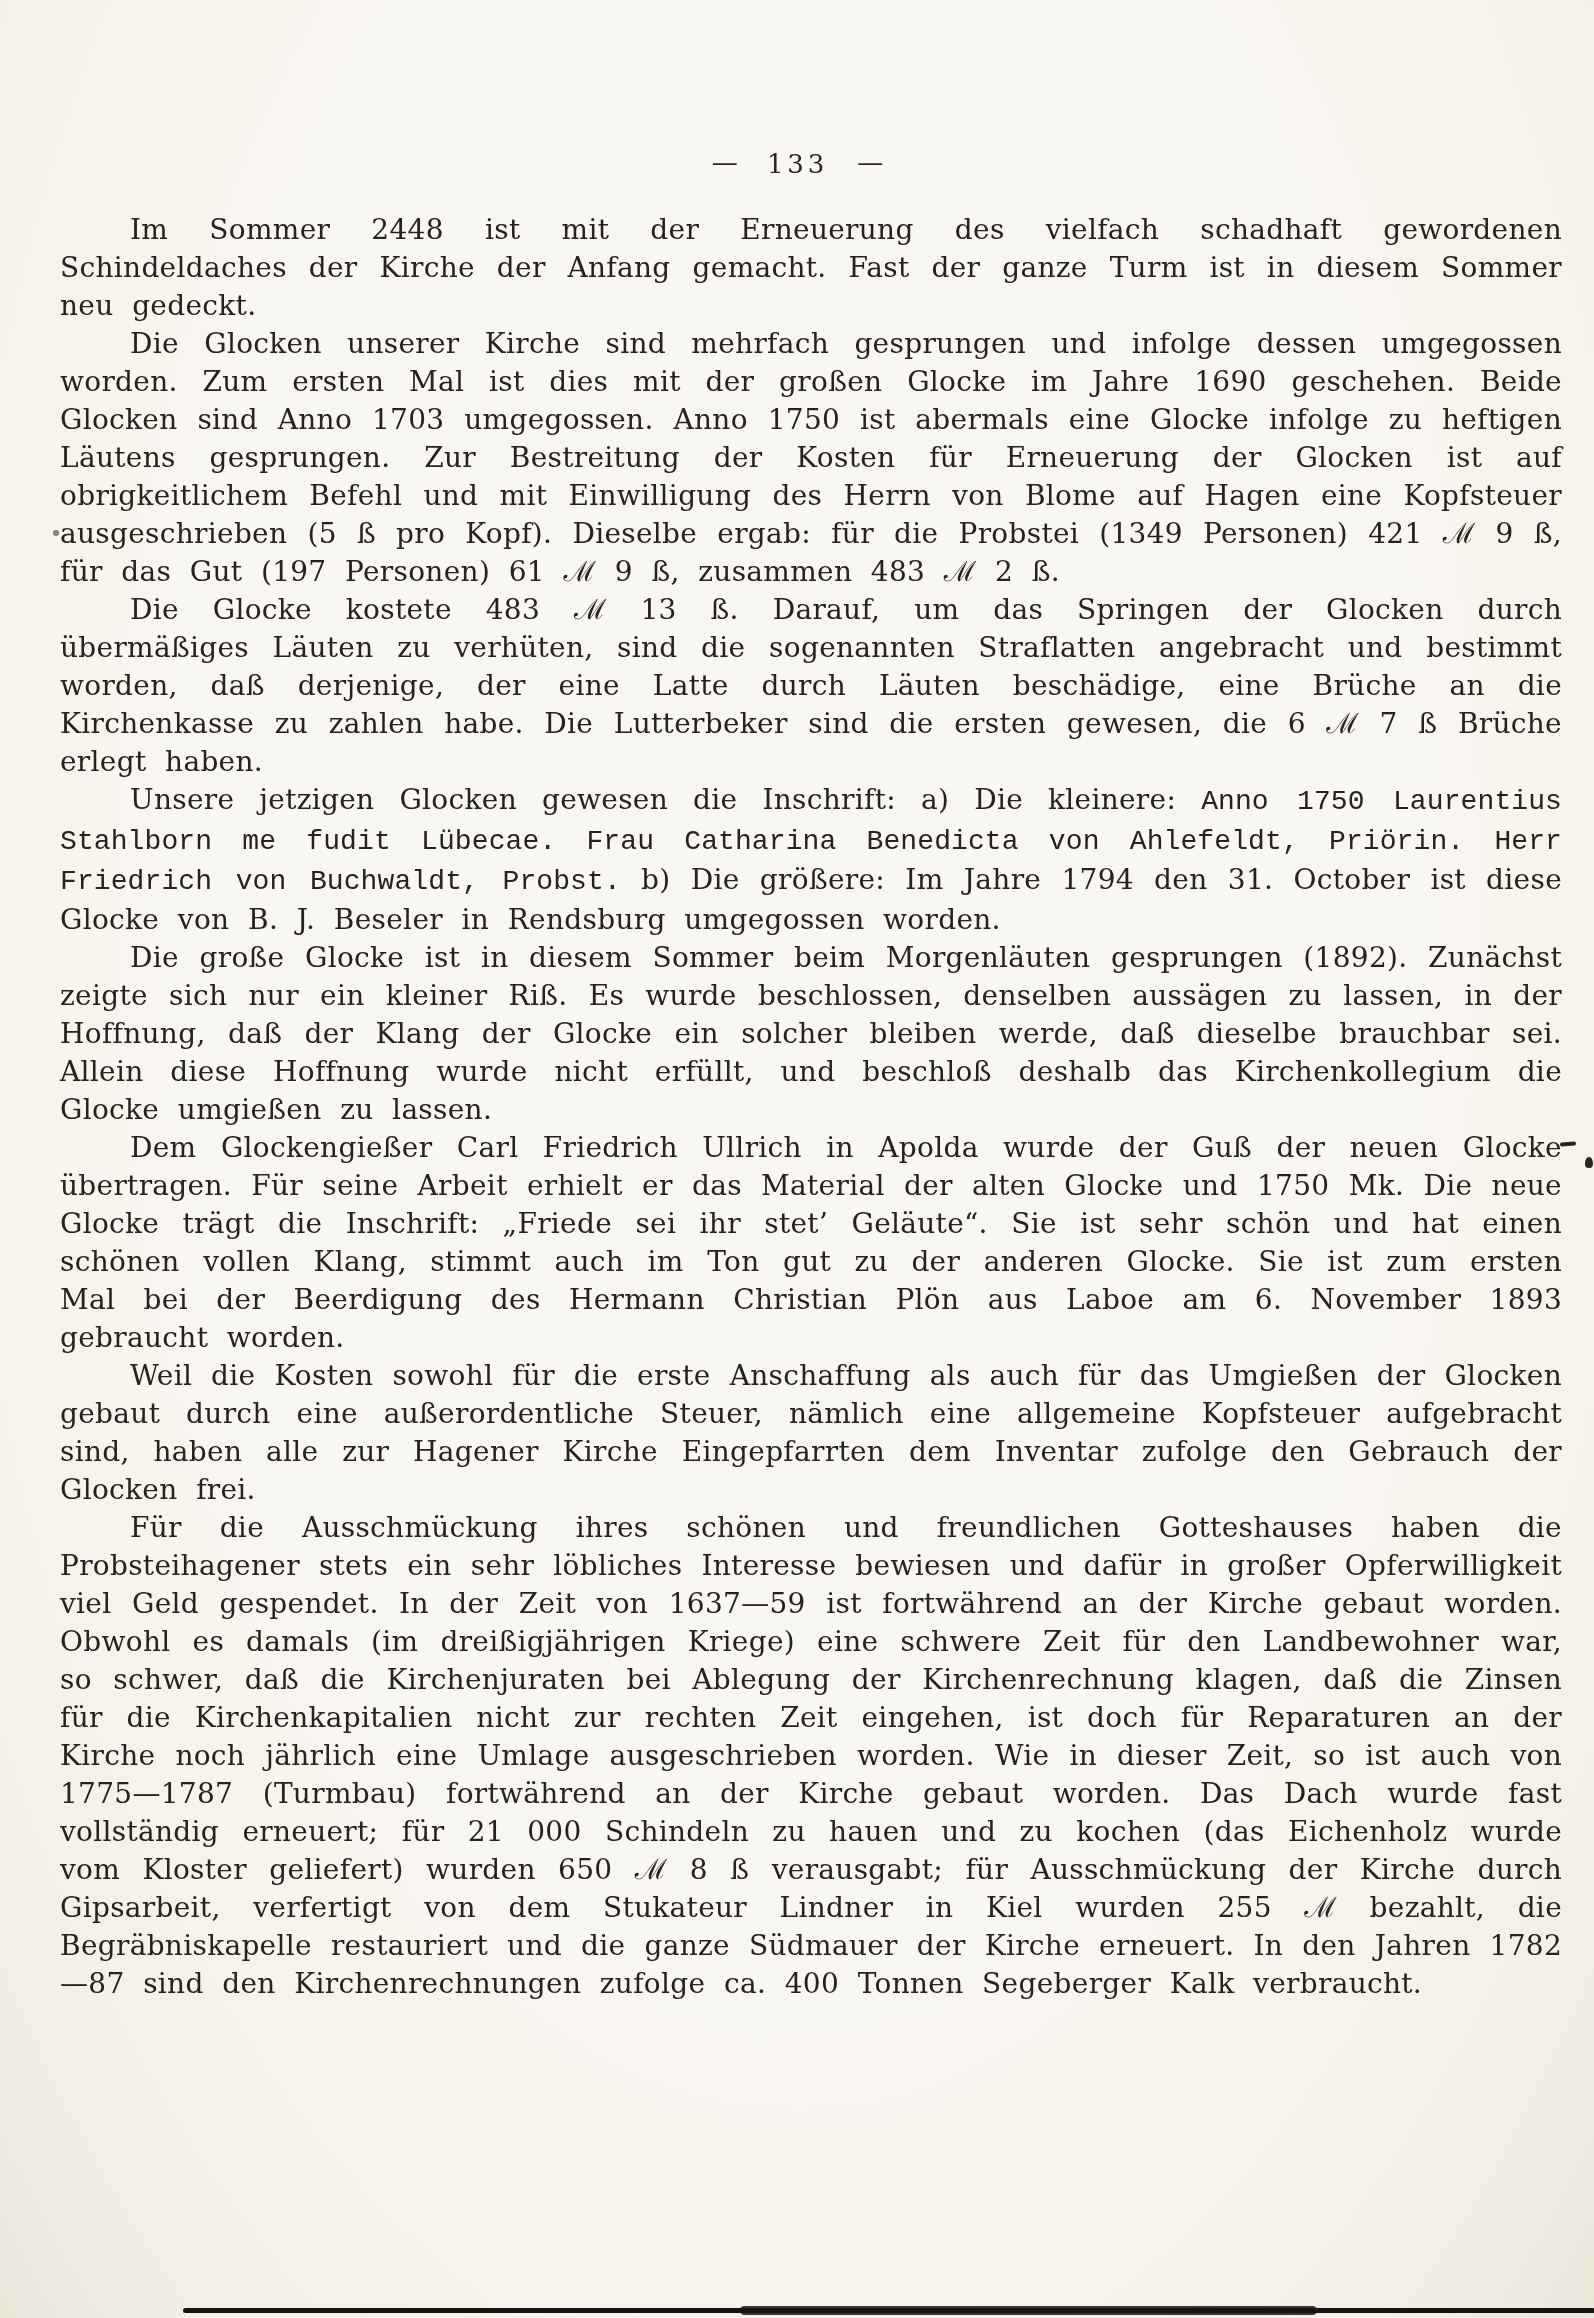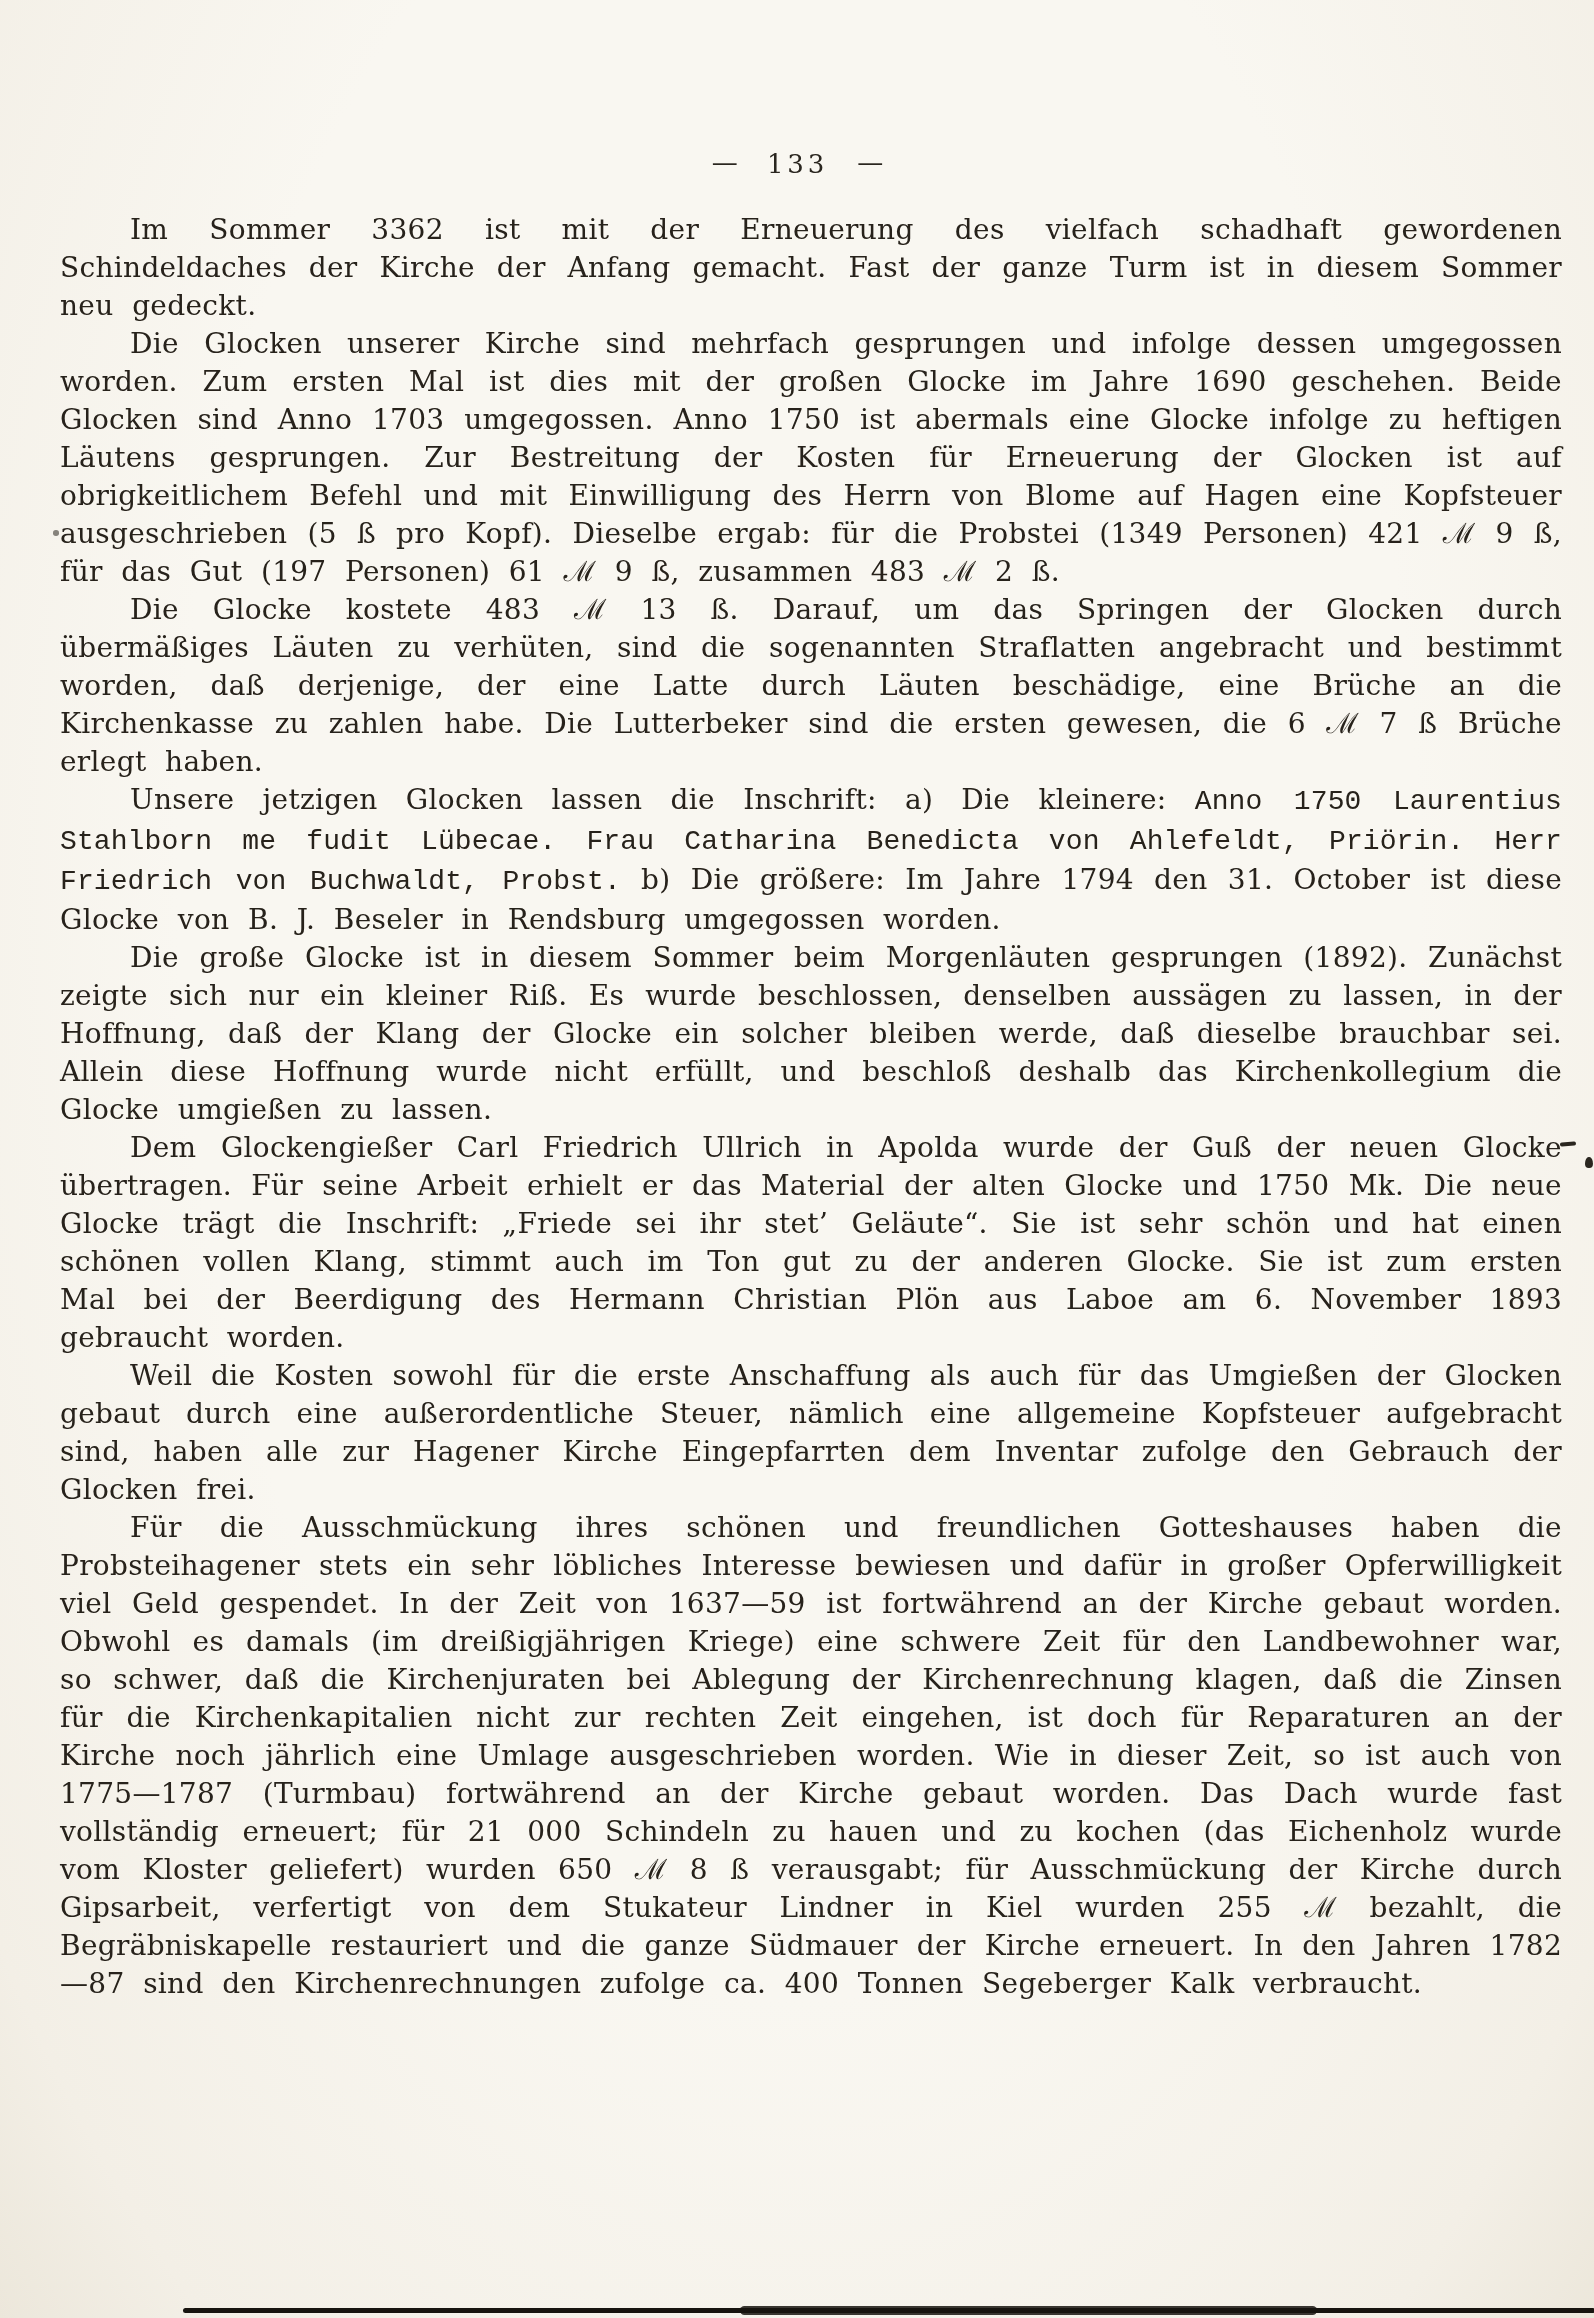--- a/index.html
+++ b/index.html
@@ -107,25 +107,25 @@
 
 <div class="page">
 
   <div class="page-number">
     <span class="dash">—</span>
     <span class="num">133</span>
     <span class="dash">—</span>
   </div>
 
   <div class="text-block">
-    <p>Im Sommer 3362 ist mit der Erneuerung des vielfach schadhaft gewordenen Schindeldaches der Kirche der Anfang gemacht. Fast der ganze Turm ist in diesem Sommer neu gedeckt.</p>
+    <p>Im Sommer 2448 ist mit der Erneuerung des vielfach schadhaft gewordenen Schindeldaches der Kirche der Anfang gemacht. Fast der ganze Turm ist in diesem Sommer neu gedeckt.</p>
     <p>Die Glocken unserer Kirche sind mehrfach gesprungen und infolge dessen umgegossen worden. Zum ersten Mal ist dies mit der großen Glocke im Jahre 1690 geschehen. Beide Glocken sind Anno 1703 umgegossen. Anno 1750 ist abermals eine Glocke infolge zu heftigen Läutens gesprungen. Zur Bestreitung der Kosten für Erneuerung der Glocken ist auf obrigkeitlichem Befehl und mit Einwilligung des Herrn von Blome auf Hagen eine Kopfsteuer ausgeschrieben (5 ß pro Kopf). Dieselbe ergab: für die Probstei (1349 Personen) 421 ℳ 9 ß, für das Gut (197 Personen) 61 ℳ 9 ß, zusammen 483 ℳ 2 ß.</p>
     <p>Die Glocke kostete 483 ℳ 13 ß. Darauf, um das Springen der Glocken durch übermäßiges Läuten zu verhüten, sind die sogenannten Straflatten angebracht und bestimmt worden, daß derjenige, der eine Latte durch Läuten beschädige, eine Brüche an die Kirchenkasse zu zahlen habe. Die Lutterbeker sind die ersten gewesen, die 6 ℳ 7 ß Brüche erlegt haben.</p>
     <p>
-      <span>Unsere jetzigen Glocken lassen die Inschrift: a) Die kleinere: </span>
+      <span>Unsere jetzigen Glocken gewesen die Inschrift: a) Die kleinere: </span>
       <span class="antiqua">Anno 1750 Laurentius Stahlborn me fudit Lübecae. Frau Catharina Benedicta von Ahlefeldt, Priörin. Herr Friedrich von Buchwaldt, Probst.</span>
       <span> b) Die größere: Im Jahre 1794 den 31. October ist diese Glocke von B. J. Beseler in Rendsburg umgegossen worden.</span>
     </p>
     <p>Die große Glocke ist in diesem Sommer beim Morgenläuten gesprungen (1892). Zunächst zeigte sich nur ein kleiner Riß. Es wurde beschlossen, denselben aussägen zu lassen, in der Hoffnung, daß der Klang der Glocke ein solcher bleiben werde, daß dieselbe brauchbar sei. Allein diese Hoffnung wurde nicht erfüllt, und beschloß deshalb das Kirchenkollegium die Glocke umgießen zu lassen.</p>
     <p>Dem Glockengießer Carl Friedrich Ullrich in Apolda wurde der Guß der neuen Glocke übertragen. Für seine Arbeit erhielt er das Material der alten Glocke und 1750 Mk. Die neue Glocke trägt die Inschrift: „Friede sei ihr stet’ Geläute“. Sie ist sehr schön und hat einen schönen vollen Klang, stimmt auch im Ton gut zu der anderen Glocke. Sie ist zum ersten Mal bei der Beerdigung des Hermann Christian Plön aus Laboe am 6. November 1893 gebraucht worden.</p>
     <p>Weil die Kosten sowohl für die erste Anschaffung als auch für das Umgießen der Glocken gebaut durch eine außerordentliche Steuer, nämlich eine allgemeine Kopfsteuer aufgebracht sind, haben alle zur Hagener Kirche Eingepfarrten dem Inventar zufolge den Gebrauch der Glocken frei.</p>
     <p>Für die Ausschmückung ihres schönen und freundlichen Gotteshauses haben die Probsteihagener stets ein sehr löbliches Interesse bewiesen und dafür in großer Opferwilligkeit viel Geld gespendet. In der Zeit von 1637—59 ist fortwährend an der Kirche gebaut worden. Obwohl es damals (im dreißigjährigen Kriege) eine schwere Zeit für den Landbewohner war, so schwer, daß die Kirchenjuraten bei Ablegung der Kirchenrechnung klagen, daß die Zinsen für die Kirchenkapitalien nicht zur rechten Zeit eingehen, ist doch für Reparaturen an der Kirche noch jährlich eine Umlage ausgeschrieben worden. Wie in dieser Zeit, so ist auch von 1775—1787 (Turmbau) fortwährend an der Kirche gebaut worden. Das Dach wurde fast vollständig erneuert; für 21 000 Schindeln zu hauen und zu kochen (das Eichenholz wurde vom Kloster geliefert) wurden 650 ℳ 8 ß verausgabt; für Ausschmückung der Kirche durch Gipsarbeit, verfertigt von dem Stukateur Lindner in Kiel wurden 255 ℳ bezahlt, die Begräbniskapelle restauriert und die ganze Südmauer der Kirche erneuert. In den Jahren 1782—87 sind den Kirchenrechnungen zufolge ca. 400 Tonnen Segeberger Kalk verbraucht.</p>
   </div>
 
   <div class="artifact artifact-bottom-line"></div>

